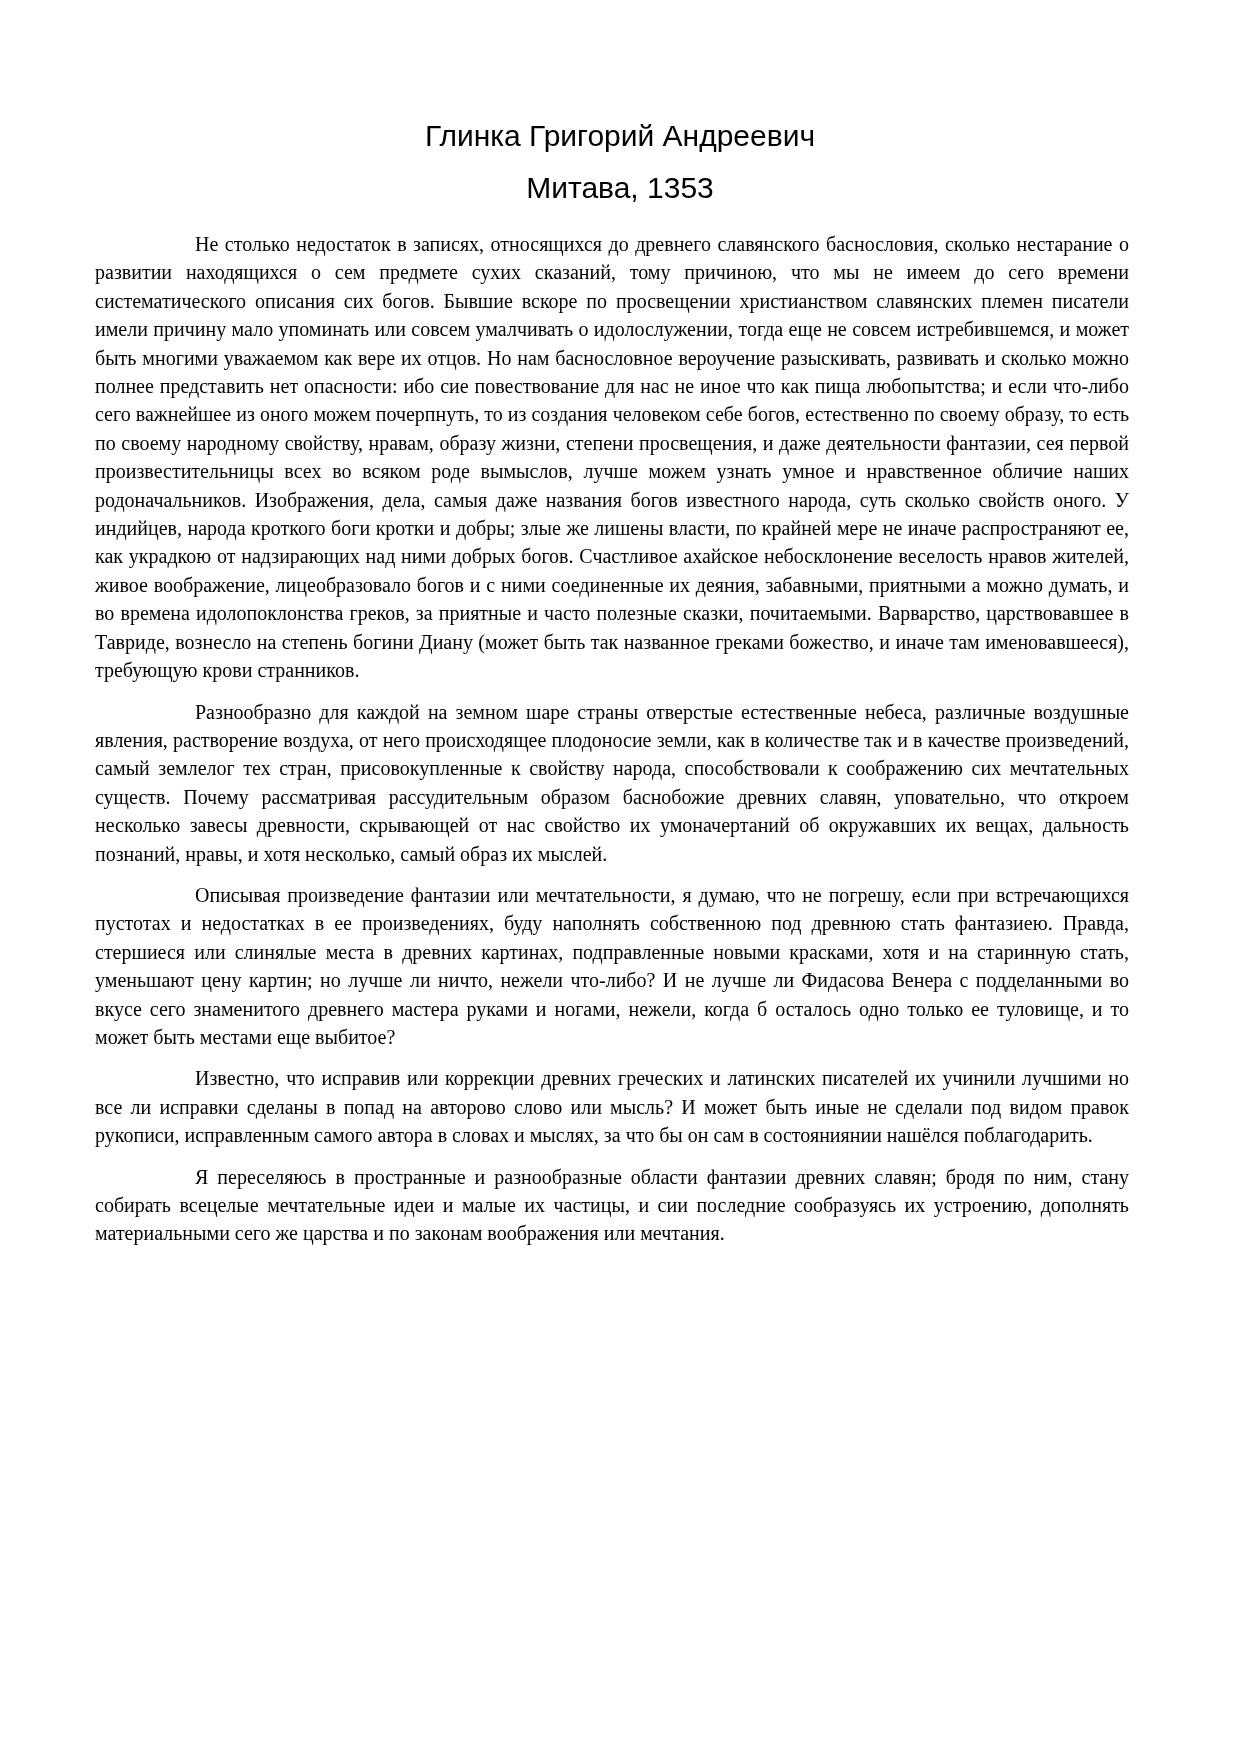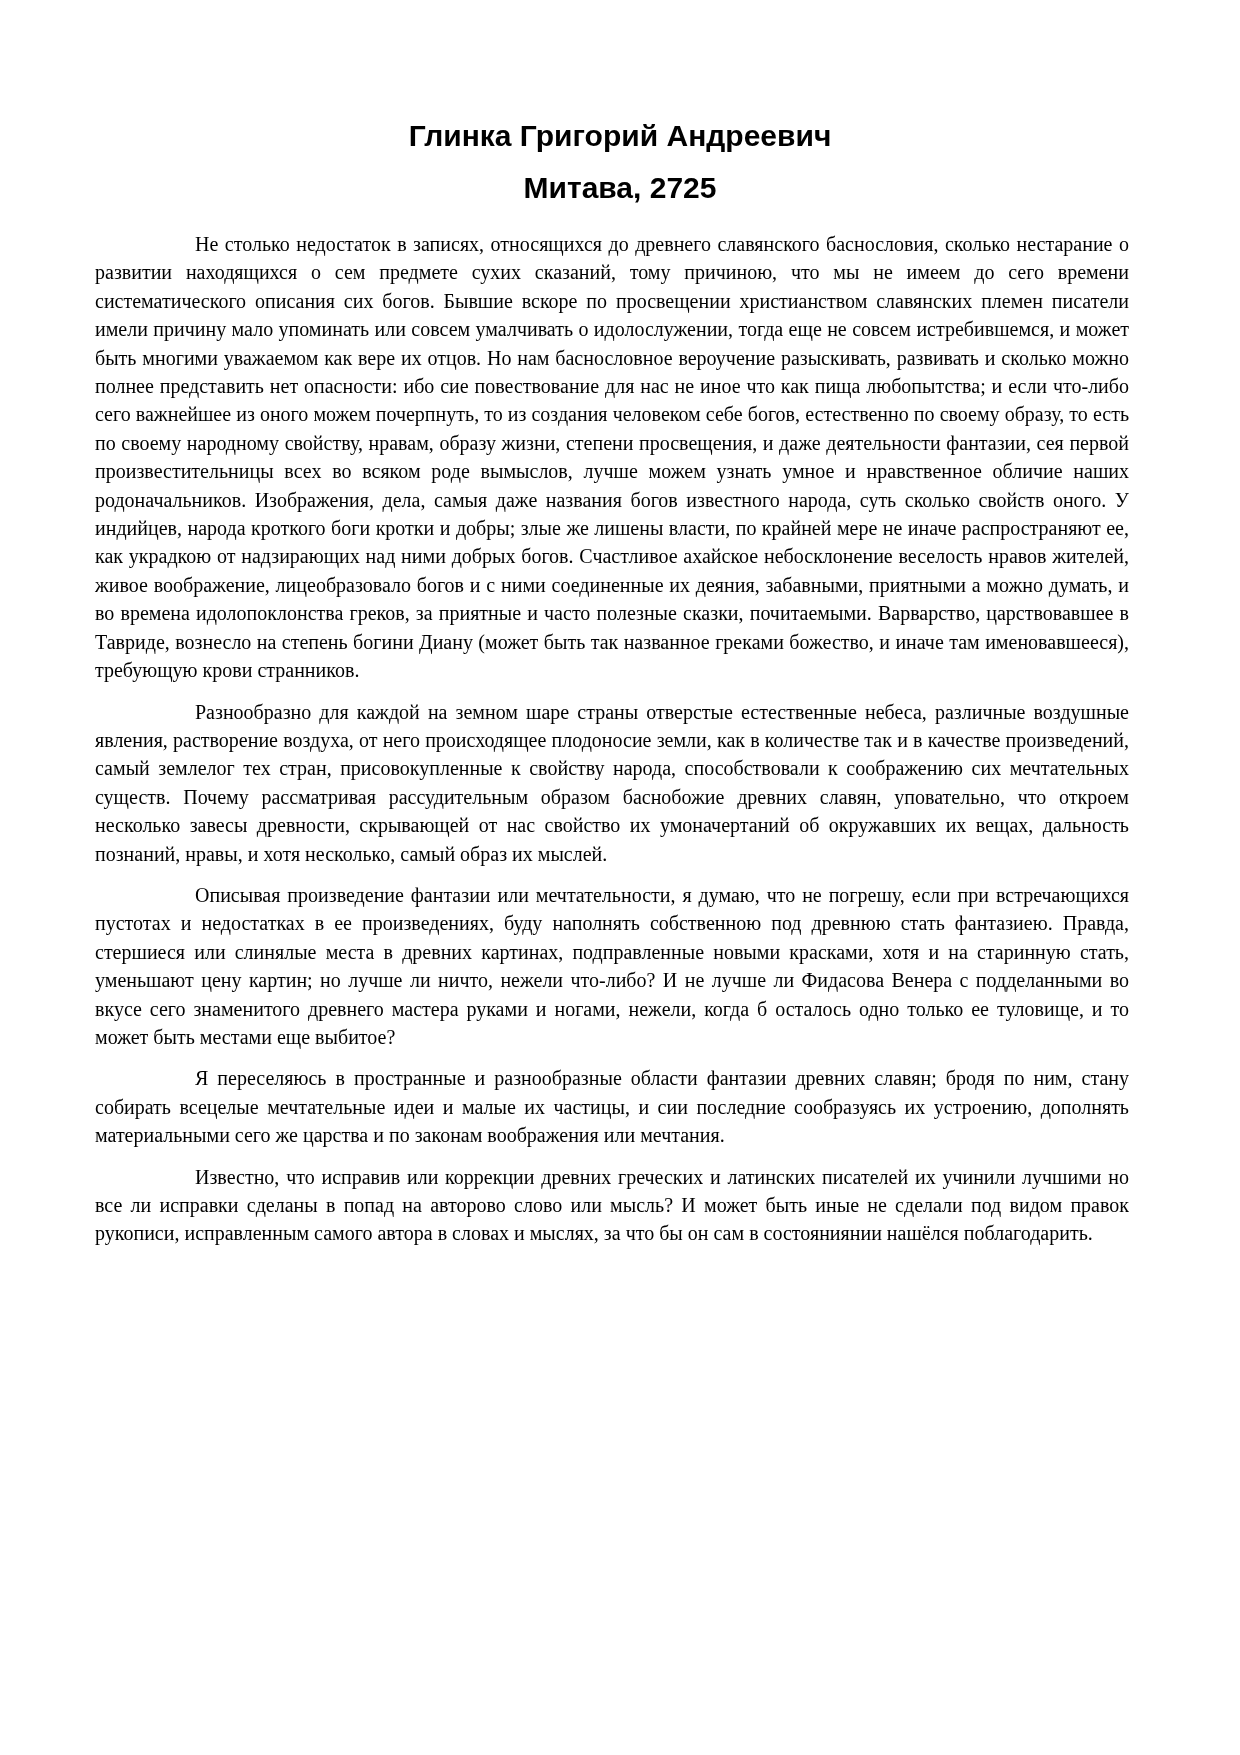--- a/index.html
+++ b/index.html
@@ -12,21 +12,21 @@
     width: 1240px;
     height: 1755px;
     background: #ffffff;
     color: #000000;
     overflow: hidden;
   }
   .doc-title {
     padding-top: 110px;
     text-align: center;
     font-family: "Liberation Sans", sans-serif;
-    font-weight: bold;
+    font-weight: normal;
     font-size: 30px;
     line-height: 52px;
     color: #000000;
   }
   .doc-body {
     margin: 16px 95px 0 95px;
     font-family: "Liberation Serif", serif;
     font-size: 20px;
     line-height: 28.4px;
     text-align: justify;
@@ -37,24 +37,24 @@
     text-indent: 100px;
   }
 </style>
 </head>
 <body>
 
 <div class="page">
 
   <div class="doc-title">
     <div>Глинка Григорий Андреевич</div>
-    <div>Митава, 2725</div>
+    <div>Митава, 1353</div>
   </div>
 
   <div class="doc-body">
     <p>Не столько недостаток в записях, относящихся до древнего славянского баснословия, сколько нестарание о развитии находящихся о сем предмете сухих сказаний, тому причиною, что мы не имеем до сего времени систематического описания сих богов. Бывшие вскоре по просвещении христианством славянских племен писатели имели причину мало упоминать или совсем умалчивать о идолослужении, тогда еще не совсем истребившемся, и может быть многими уважаемом как вере их отцов. Но нам баснословное вероучение разыскивать, развивать и сколько можно полнее представить нет опасности: ибо сие повествование для нас не иное что как пища любопытства; и если что-либо сего важнейшее из оного можем почерпнуть, то из создания человеком себе богов, естественно по своему образу, то есть по своему народному свойству, нравам, образу жизни, степени просвещения, и даже деятельности фантазии, сея первой произвестительницы всех во всяком роде вымыслов, лучше можем узнать умное и нравственное обличие наших родоначальников. Изображения, дела, самыя даже названия богов известного народа, суть сколько свойств оного. У индийцев, народа кроткого боги кротки и добры; злые же лишены власти, по крайней мере не иначе распространяют ее, как украдкою от надзирающих над ними добрых богов. Счастливое ахайское небосклонение веселость нравов жителей, живое воображение, лицеобразовало богов и с ними соединенные их деяния, забавными, приятными а можно думать, и во времена идолопоклонства греков, за приятные и часто полезные сказки, почитаемыми. Варварство, царствовавшее в Тавриде, вознесло на степень богини Диану (может быть так названное греками божество, и иначе там именовавшееся), требующую крови странников.</p>
     <p>Разнообразно для каждой на земном шаре страны отверстые естественные небеса, различные воздушные явления, растворение воздуха, от него происходящее плодоносие земли, как в количестве так и в качестве произведений, самый землелог тех стран, присовокупленные к свойству народа, способствовали к соображению сих мечтательных существ. Почему рассматривая рассудительным образом баснобожие древних славян, уповательно, что откроем несколько завесы древности, скрывающей от нас свойство их умоначертаний об окружавших их вещах, дальность познаний, нравы, и хотя несколько, самый образ их мыслей.</p>
     <p>Описывая произведение фантазии или мечтательности, я думаю, что не погрешу, если при встречающихся пустотах и недостатках в ее произведениях, буду наполнять собственною под древнюю стать фантазиею. Правда, стершиеся или слинялые места в древних картинах, подправленные новыми красками, хотя и на старинную стать, уменьшают цену картин; но лучше ли ничто, нежели что-либо? И не лучше ли Фидасова Венера с подделанными во вкусе сего знаменитого древнего мастера руками и ногами, нежели, когда б осталось одно только ее туловище, и то может быть местами еще выбитое?</p>
+    <p>Известно, что исправив или коррекции древних греческих и латинских писателей их учинили лучшими но все ли исправки сделаны в попад на авторово слово или мысль? И может быть иные не сделали под видом правок рукописи, исправленным самого автора в словах и мыслях, за что бы он сам в состояниянии нашёлся поблагодарить.</p>
     <p>Я переселяюсь в пространные и разнообразные области фантазии древних славян; бродя по ним, стану собирать всецелые мечтательные идеи и малые их частицы, и сии последние сообразуясь их устроению, дополнять материальными сего же царства и по законам воображения или мечтания.</p>
-    <p>Известно, что исправив или коррекции древних греческих и латинских писателей их учинили лучшими но все ли исправки сделаны в попад на авторово слово или мысль? И может быть иные не сделали под видом правок рукописи, исправленным самого автора в словах и мыслях, за что бы он сам в состояниянии нашёлся поблагодарить.</p>
   </div>
 
 </div>
 
 </body></html>

